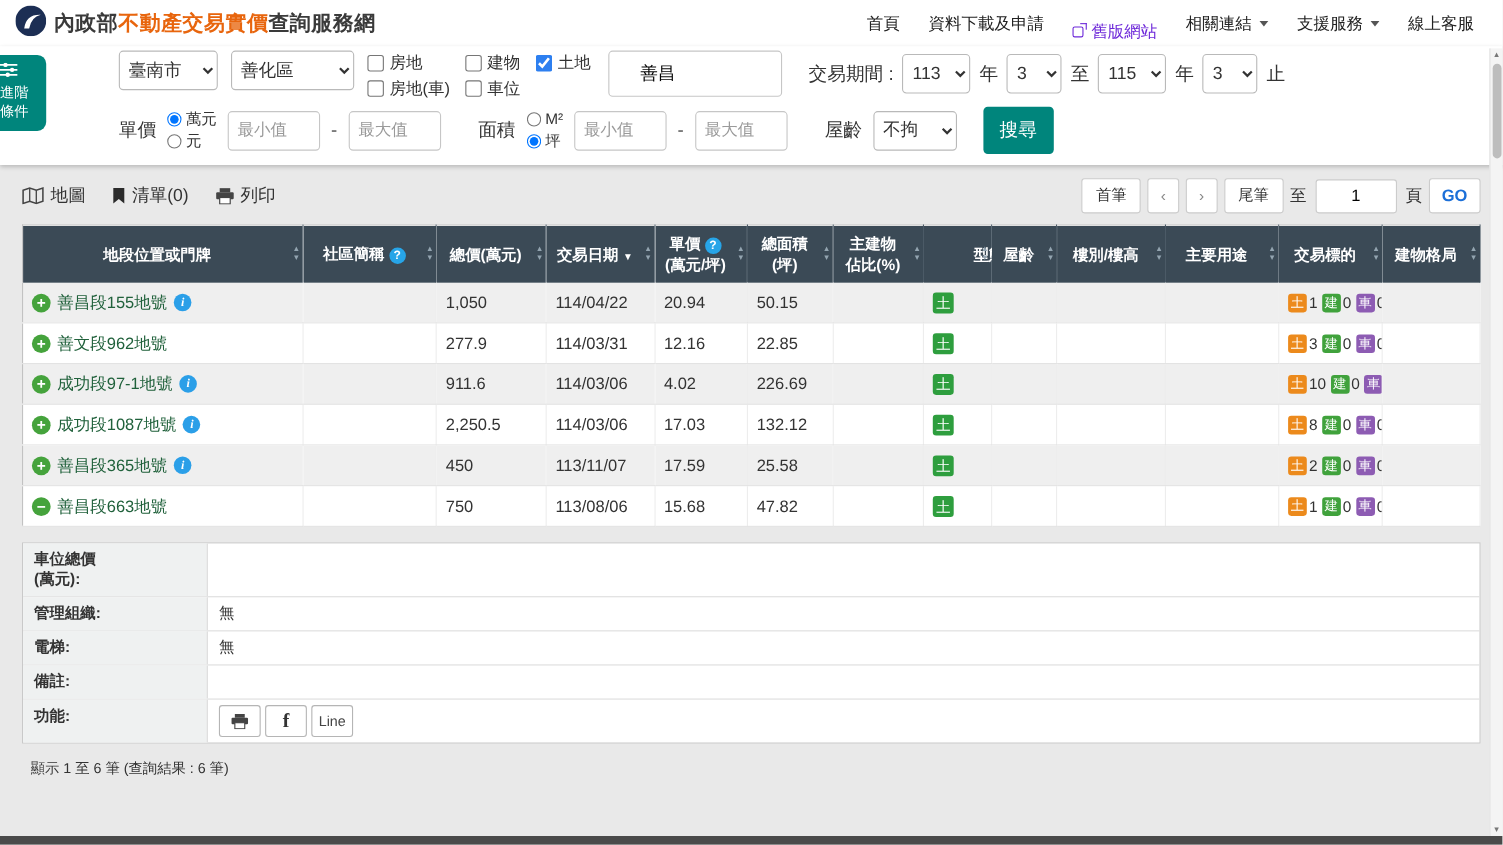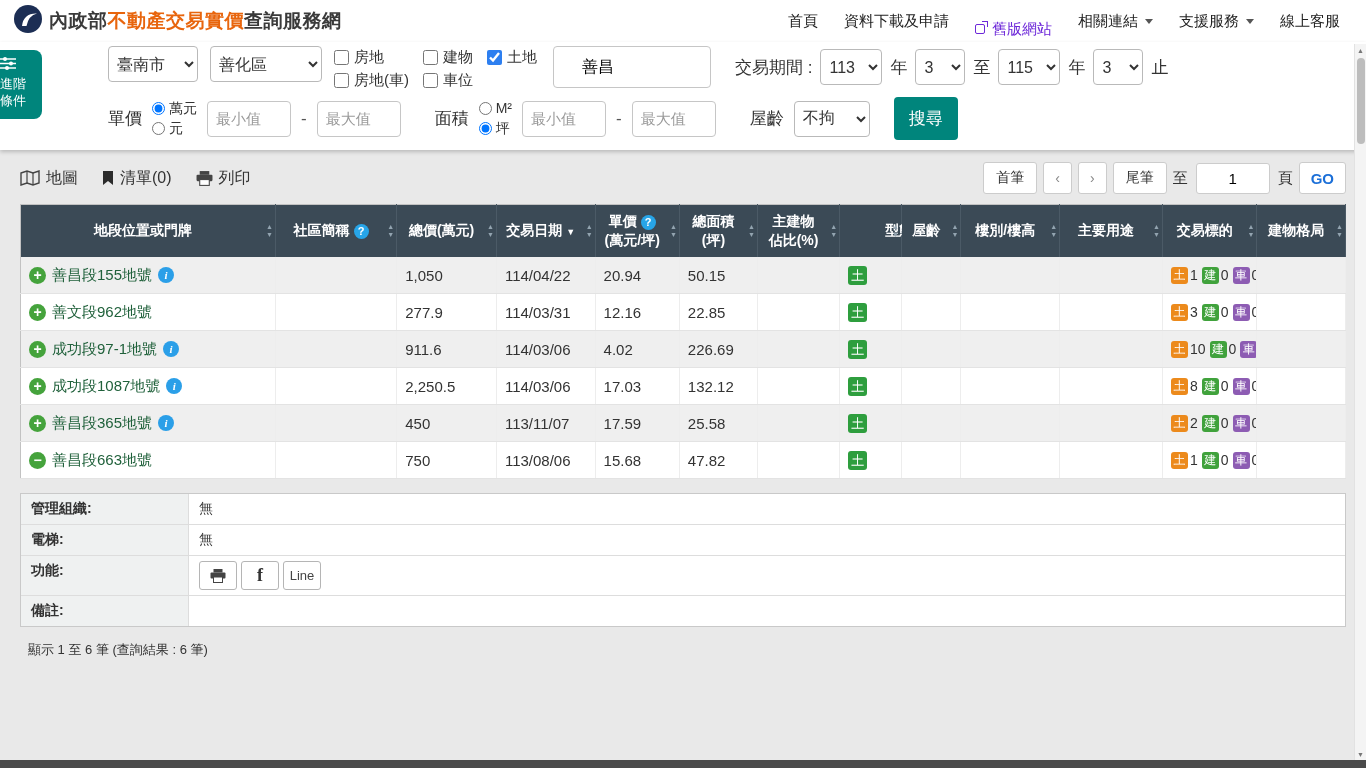--- a/index.html
+++ b/index.html
@@ -519,45 +519,50 @@
               <span class="t-num">0</span>
         </div>
       </td>
       <td></td>
     </tr>
       </tbody>
   </table>
 
   <div class="detail-panel">
     <div class="detail-row">
+      <div class="detail-label">車位總價
+(萬元):</div>
+      <div class="detail-value"></div>
+    </div>
+    <div class="detail-row">
       <div class="detail-label">管理組織:</div>
       <div class="detail-value">無</div>
     </div>
     <div class="detail-row">
       <div class="detail-label">電梯:</div>
       <div class="detail-value">無</div>
+    </div>
+    <div class="detail-row">
+      <div class="detail-label">備註:</div>
+      <div class="detail-value"></div>
     </div>
     <div class="detail-row">
       <div class="detail-label">功能:</div>
       <div class="detail-value">
         <button class="icon-btn">
           <svg width="16" height="14" viewBox="0 0 16 14">
               <rect x="3.5" y="0" width="9" height="3.5" fill="#444"></rect>
               <rect x="0.5" y="3.5" width="15" height="6" rx="1" fill="#444"></rect>
               <rect x="3.5" y="8" width="9" height="5.5" fill="#fff" stroke="#444"></rect>
             </svg>
         </button>
         <button class="icon-btn fb-btn">f</button>
         <button class="icon-btn line-btn">Line</button>
       </div>
     </div>
-    <div class="detail-row">
-      <div class="detail-label">備註:</div>
-      <div class="detail-value"></div>
-    </div>
   </div>
 
   <div class="footer-note">顯示 1 至 6 筆 (查詢結果 : 6 筆)</div>
 </main>
 
 <div class="scrollbar">
   <div class="sb-arrow">▲</div>
   <div class="sb-thumb"></div>
   <div class="sb-arrow sb-down">▼</div>
 </div>

